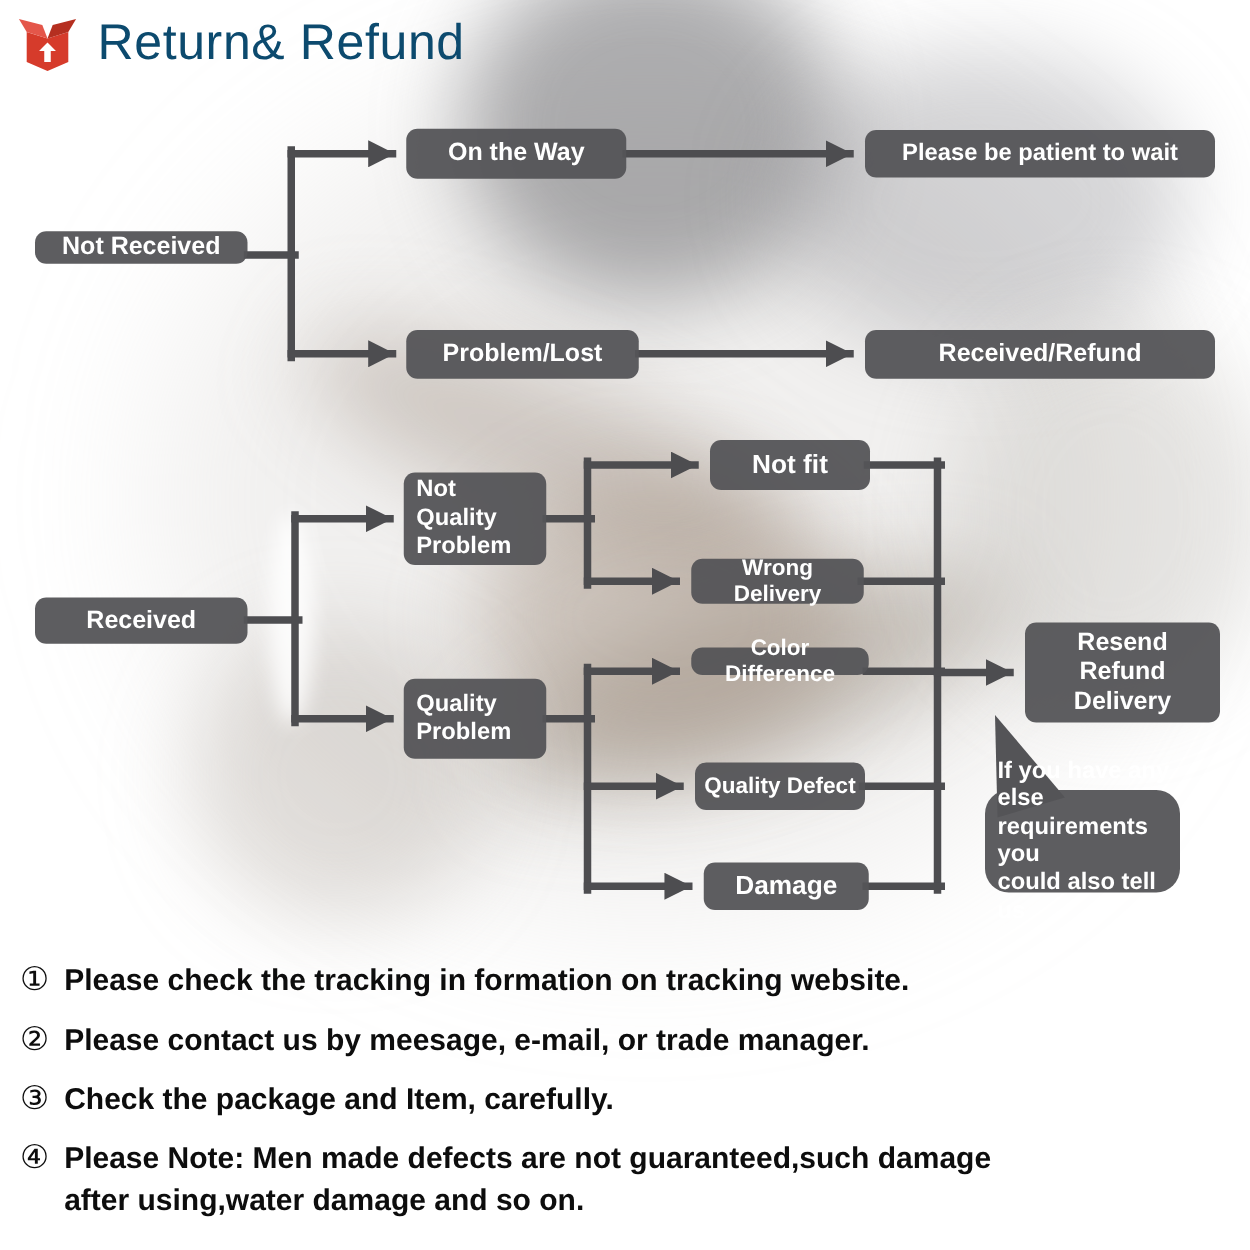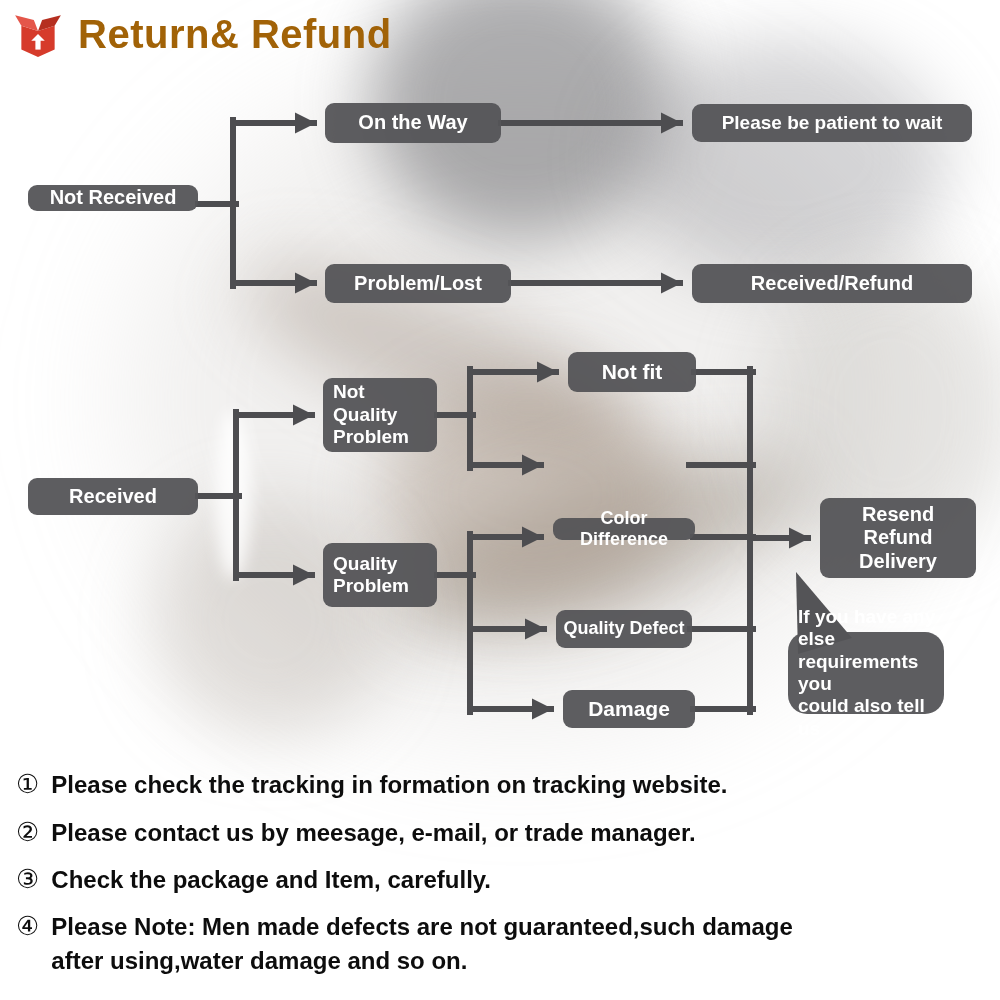--- a/index.html
+++ b/index.html
@@ -16,21 +16,21 @@
   .node{
     position:absolute;z-index:3;background:rgba(84,84,87,0.95);color:#fff;
     border-radius:9px;display:flex;align-items:center;justify-content:center;
     font-weight:bold;white-space:pre-line;text-align:center;line-height:1.18;
     box-sizing:border-box;padding:2px 6px;
   }
   .node.left{justify-content:flex-start;text-align:left;padding-left:10px;}
   .f20{font-size:20px;} .f19{font-size:19px;} .f18{font-size:18px;} .f21{font-size:21px;}
   
   .title-row{position:absolute;left:12px;top:8px;display:flex;align-items:center;gap:14px;z-index:4;}
-  .title-text{font-size:40px;font-weight:bold;color:#a16207;letter-spacing:0.5px;}
+  .title-text{font-size:40px;font-weight:normal;color:#0c4a6e;letter-spacing:0.5px;}
   
   .note{position:absolute;display:flex;gap:12px;color:#0d0d0d;font-weight:bold;font-size:24px;z-index:4;}
   .note-num{font-family:"DejaVu Sans",sans-serif;font-weight:normal;font-size:26px;line-height:1.25;}
   .note-text{white-space:pre-line;line-height:1.4;}
 </style>
 </head>
 <body>
 
 <div class="canvas">
 
@@ -106,20 +106,21 @@
   <div class="node f20" style="left:325px;top:264px;width:186px;height:39px;">Problem/Lost</div>
   <div class="node f20" style="left:692px;top:264px;width:280px;height:39px;">Received/Refund</div>
 
   <div class="node f20" style="left:28px;top:478px;width:170px;height:37px;">Received</div>
   <div class="node left f19" style="left:323px;top:378px;width:114px;height:74px;">Not
 Quality
 Problem</div>
   <div class="node left f19" style="left:323px;top:543px;width:114px;height:64px;">Quality
 Problem</div>
   <div class="node f21" style="left:568px;top:352px;width:128px;height:40px;">Not fit</div>
+  <div class="node f18" style="left:553px;top:447px;width:138px;height:36px;">Wrong Delivery</div>
   <div class="node f18" style="left:553px;top:518px;width:142px;height:22px;">Color Difference</div>
   <div class="node f18" style="left:556px;top:610px;width:136px;height:38px;">Quality Defect</div>
   <div class="node f21" style="left:563px;top:690px;width:132px;height:38px;">Damage</div>
   <div class="node f20" style="left:820px;top:498px;width:156px;height:80px;">Resend
 Refund
 Delivery</div>
   <div class="node left f19" style="left:788px;top:632px;width:156px;height:82px;border-radius:19px;">If you have any else
 requirements you
 could also tell us</div>
 

